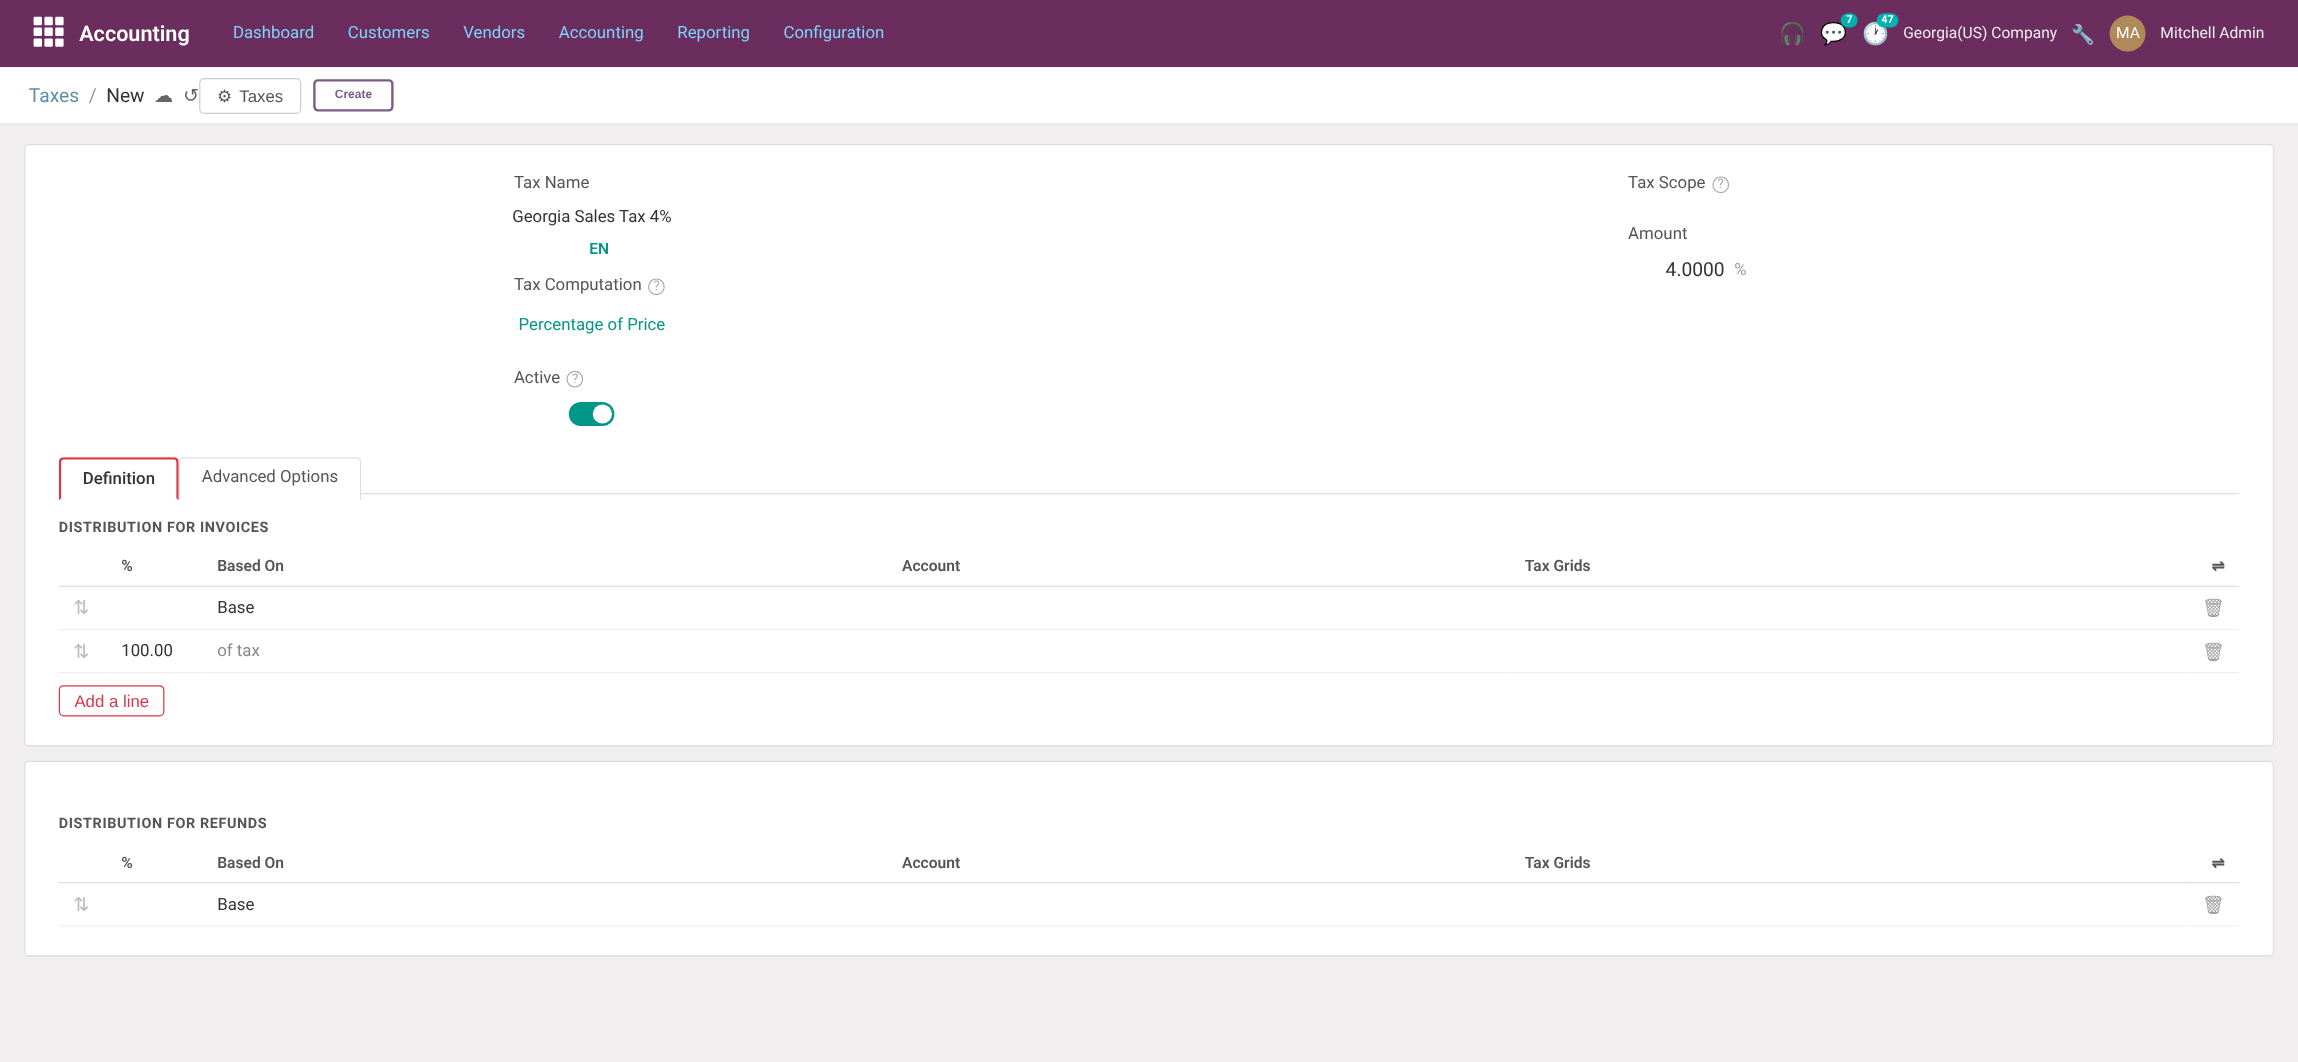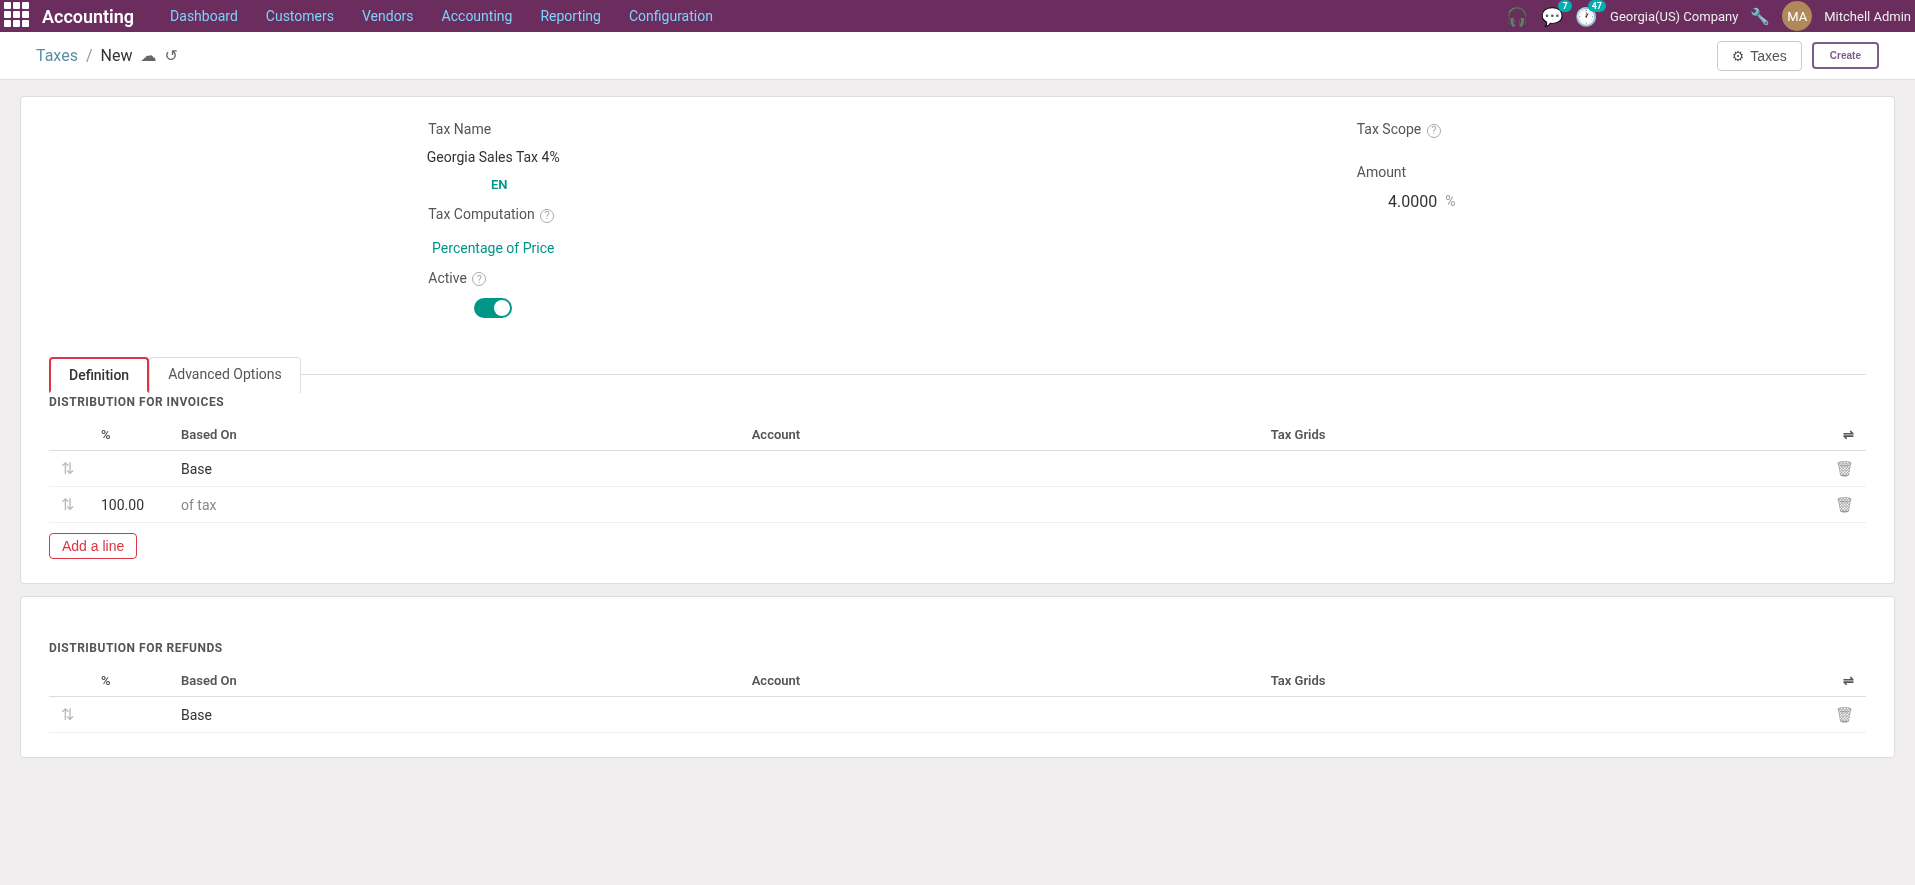--- a/index.html
+++ b/index.html
@@ -3,22 +3,22 @@
   <meta charset="utf-8">
   <style>
     * { box-sizing: border-box; margin: 0; padding: 0; }
     body { font-family: -apple-system, BlinkMacSystemFont, 'Segoe UI', Roboto, sans-serif; font-size: 14px; background: #f0eeee; color: #333; }
 
     
     .topnav {
       background: #6b2d5e;
       display: flex;
       align-items: center;
-      height: 32px;
-      padding: 0 4px;
+      height: 56px;
+      padding: 0 28px;
       color: #fff;
     }
     .topnav-grid-icon {
       width: 28px; height: 28px; cursor: pointer; margin-right: 10px;
       display: grid; grid-template-columns: repeat(3,7px); grid-template-rows: repeat(3,7px); gap: 2px;
     }
     .topnav-grid-icon span { background: #fff; border-radius: 1px; display: block; }
     .topnav-brand { font-size: 18px; font-weight: 600; margin-right: 24px; color: #fff; }
     .topnav-menu { display: flex; gap: 4px; flex: 1; }
     .topnav-menu-item { color: #7dd3fc; padding: 6px 12px; border-radius: 4px; cursor: pointer; font-size: 14px; }
@@ -32,22 +32,21 @@
     .topnav-company { color: #eee; font-size: 13px; }
     .topnav-wrench { color: #eee; font-size: 16px; cursor: pointer; }
     .topnav-avatar { width: 30px; height: 30px; border-radius: 50%; background: #b0895a; display: flex; align-items: center; justify-content: center; color: #fff; font-size: 13px; cursor: pointer; }
     .topnav-username { color: #eee; font-size: 13px; }
 
     
     .breadcrumb-bar {
       background: #fff;
       display: flex;
       align-items: center;
-      justify-content: space-between;
-      padding: 10px 36px;
+      padding: 10px 24px;
       border-bottom: 1px solid #e0e0e0;
       height: 48px;
     }
     .breadcrumb-left { display: flex; align-items: center; gap: 8px; }
     .breadcrumb-text { font-size: 16px; color: #5b8fa8; }
     .breadcrumb-sep { color: #999; font-size: 16px; }
     .breadcrumb-current { font-size: 16px; color: #333; }
     .breadcrumb-icons { display: flex; gap: 8px; align-items: center; }
     .breadcrumb-icon-btn { cursor: pointer; color: #666; font-size: 16px; }
     .breadcrumb-right { display: flex; gap: 10px; align-items: center; }
@@ -143,21 +142,21 @@
     .tab {
       padding: 8px 18px;
       cursor: pointer;
       font-size: 14px;
       color: #555;
       border: 1px solid transparent;
       border-bottom: none;
       border-radius: 4px 4px 0 0;
       background: #fff;
       position: relative;
-      top: 19px;
+      top: 6px;
     }
     .tab.active {
       border: 2px solid #dc3545;
       border-bottom: 2px solid #fff;
       color: #333;
       font-weight: 500;
       z-index: 2;
     }
     .tab:not(.active) { border-color: #ddd; }
 
@@ -262,21 +261,21 @@
     <div class="form-grid">
 
       <div>
 
         <div class="form-row" style="margin-bottom:14px;">
           <span class="form-label">Tax Name</span>
           <span class="form-value">Georgia Sales Tax 4%</span>
           <span style="margin-left:12px;" class="en-tag">EN</span>
         </div>
 
-        <div class="form-row" style="margin-bottom:14px;gap:17px;">
+        <div class="form-row" style="margin-bottom:28px;gap:17px;">
           <span class="form-label">
             <span>Tax Computation</span>
             <span class="help-icon">?</span>
           </span>
           <span class="form-value-teal">Percentage of Price</span>
         </div>
 
         <div class="form-row">
           <span class="form-label">
             <span>Active</span>

